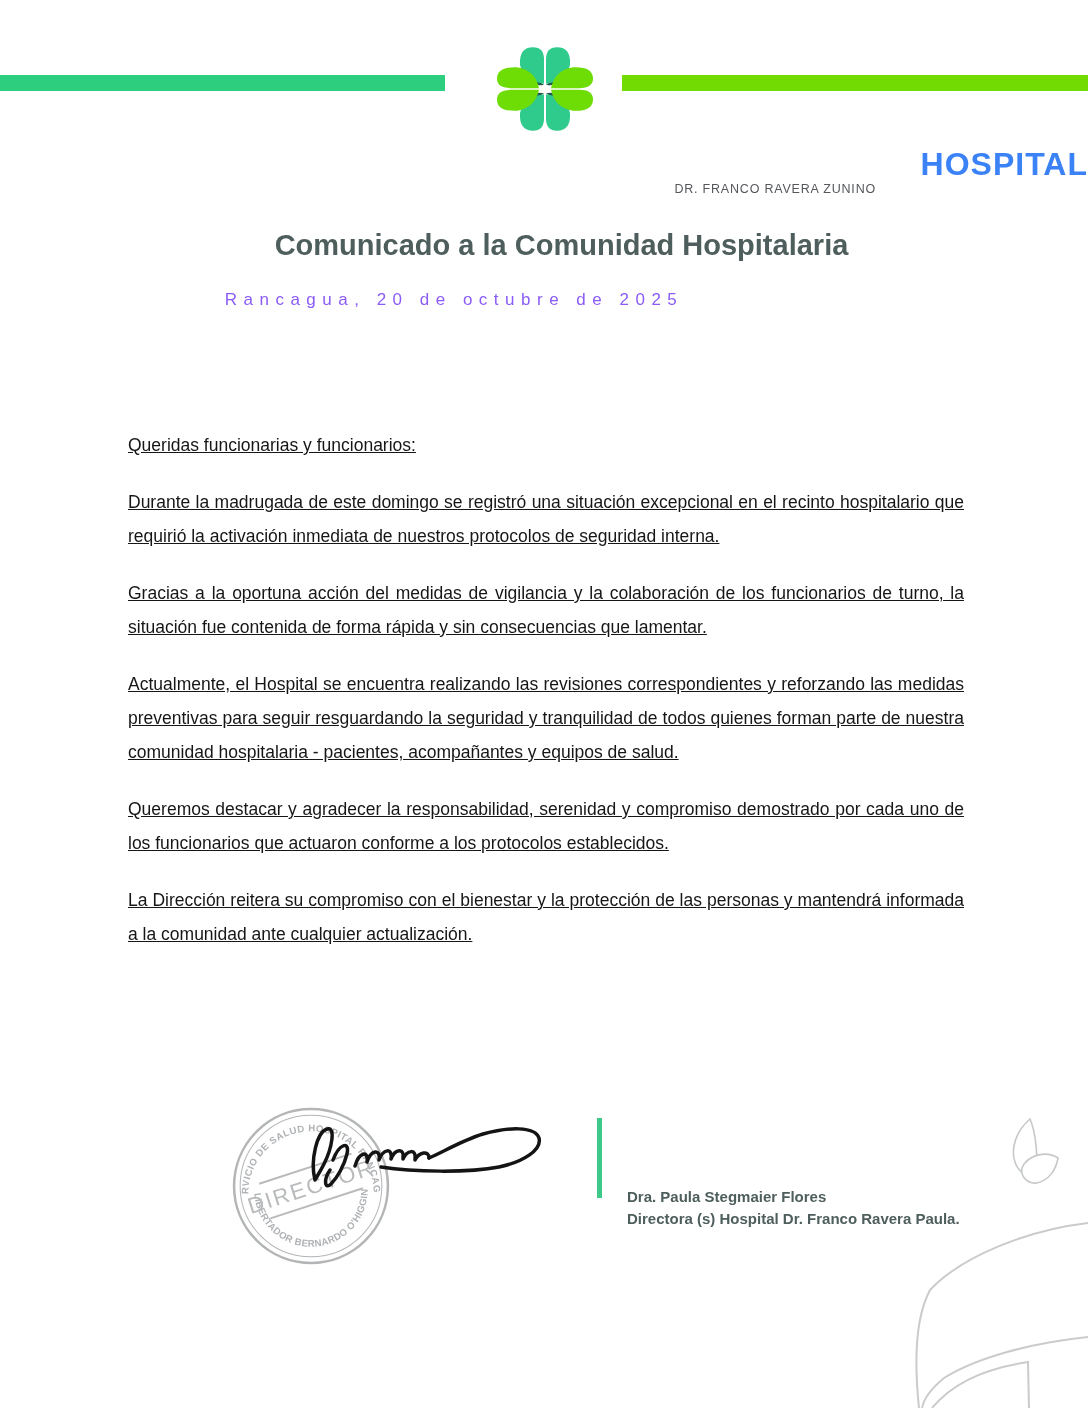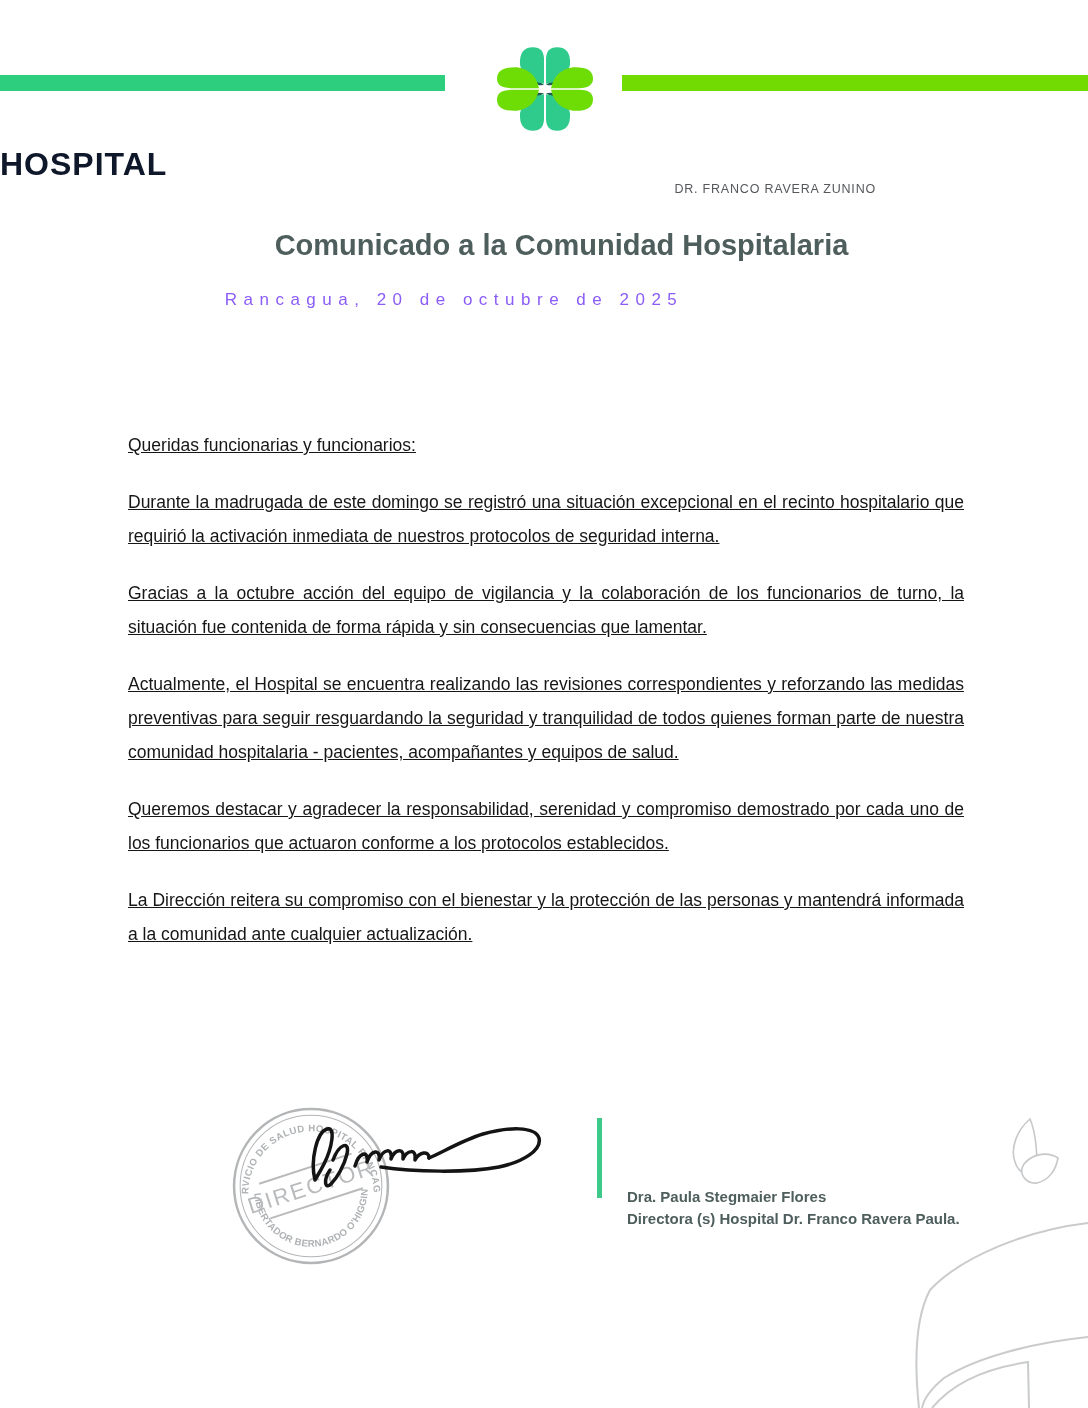--- a/index.html
+++ b/index.html
@@ -8,22 +8,22 @@
     position:relative; width:1088px; height:1408px; margin:0 auto;
     background:#ffffff; overflow:hidden;
     font-family:"Liberation Sans", sans-serif;
   }
   
   .bar { position:absolute; top:75px; height:16px; }
   .bar-left  { left:0; width:445px; background:#2ECE7F; }
   .bar-right { left:622px; width:466px; background:#72DC02; }
   .logo-svg { position:absolute; left:491px; top:42px; }
   .brand-name {
-    position:absolute; left:0; top:146px; width:1088px; text-align:left;
-    font-size:32px; font-weight:bold; letter-spacing:1px; color:#0f172a;
+    position:absolute; left:0; top:146px; width:1088px; text-align:right;
+    font-size:32px; font-weight:bold; letter-spacing:1px; color:#3b82f6;
   }
   .brand-subtitle {
     position:absolute; left:0; top:182px; width:876px; text-align:right;
     font-size:12.5px; font-weight:normal; letter-spacing:0.8px; color:#55575B;
   }
   
   .doc-title {
     position:absolute; left:0; top:229px; width:1088px; text-align:center;
     font-size:29px; font-weight:bold; color:#4E5E5C;padding-left:35px;
   }
@@ -78,21 +78,21 @@
 
   <div class="brand-name">HOSPITAL</div>
   <div class="brand-subtitle">DR. FRANCO RAVERA ZUNINO</div>
 
   <div class="doc-title">Comunicado a la Comunidad Hospitalaria</div>
   <div class="dateline">Rancagua, 20 de octubre de 2025</div>
 
   <div class="letter-body">
     <p class="salutation">Queridas funcionarias y funcionarios:</p>
     <p>Durante la madrugada de este domingo se registró una situación excepcional en el recinto hospitalario que requirió la activación inmediata de nuestros protocolos de seguridad interna.</p>
-    <p>Gracias a la octubre acción del equipo de vigilancia y la colaboración de los funcionarios de turno, la situación fue contenida de forma rápida y sin consecuencias que lamentar.</p>
+    <p>Gracias a la oportuna acción del medidas de vigilancia y la colaboración de los funcionarios de turno, la situación fue contenida de forma rápida y sin consecuencias que lamentar.</p>
     <p>Actualmente, el Hospital se encuentra realizando las revisiones correspondientes y reforzando las medidas preventivas para seguir resguardando la seguridad y tranquilidad de todos quienes forman parte de nuestra comunidad hospitalaria - pacientes, acompañantes y equipos de salud.</p>
     <p>Queremos destacar y agradecer la responsabilidad, serenidad y compromiso demostrado por cada uno de los funcionarios que actuaron conforme a los protocolos establecidos.</p>
     <p>La Dirección reitera su compromiso con el bienestar y la protección de las personas y mantendrá informada a la comunidad ante cualquier actualización.</p>
   </div>
 
   <svg class="stamp-svg" width="166" height="166" viewBox="0 0 164 164">
     <circle cx="82" cy="82" r="76" fill="none" stroke="#B3B5B7" stroke-width="2.5"></circle>
     <circle cx="82" cy="82" r="70" fill="none" stroke="#B3B5B7" stroke-width="1"></circle>
     <path id="arcT" d="M 20,90 A 62,62 0 1 1 144,90" fill="none"></path>
     <path id="arcB" d="M 26,86 A 56,56 0 0 0 138,86" fill="none"></path>

